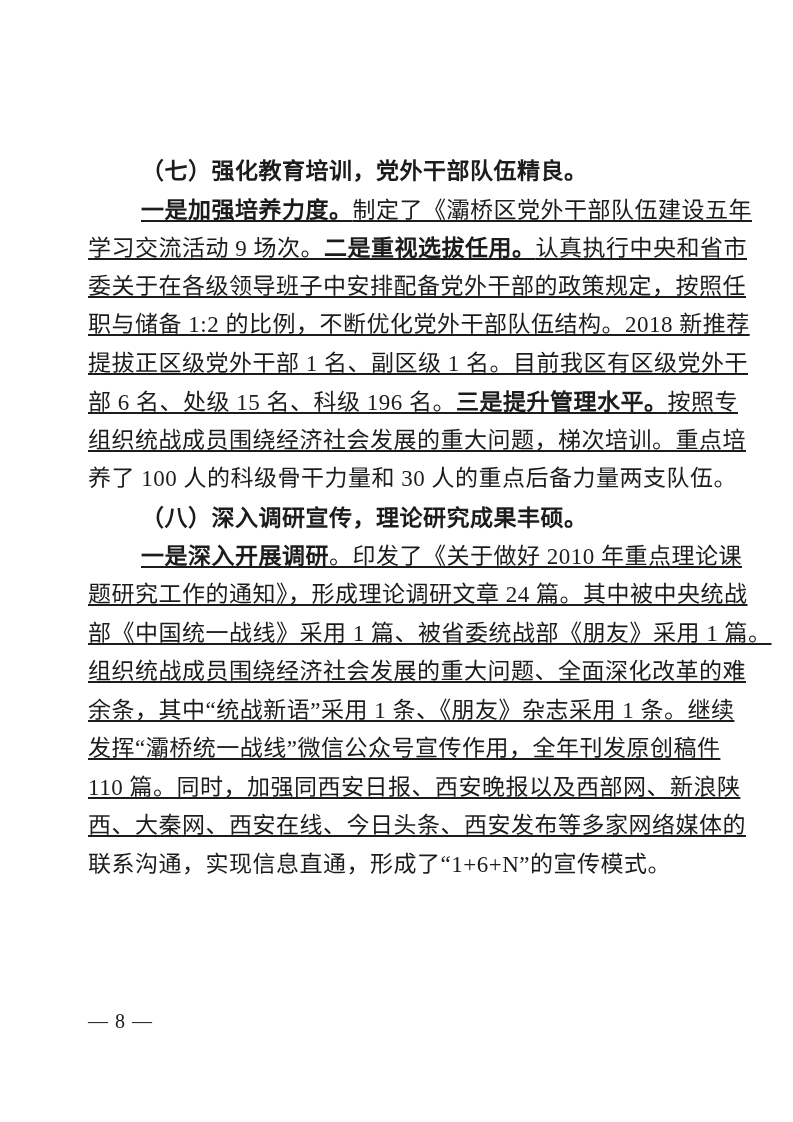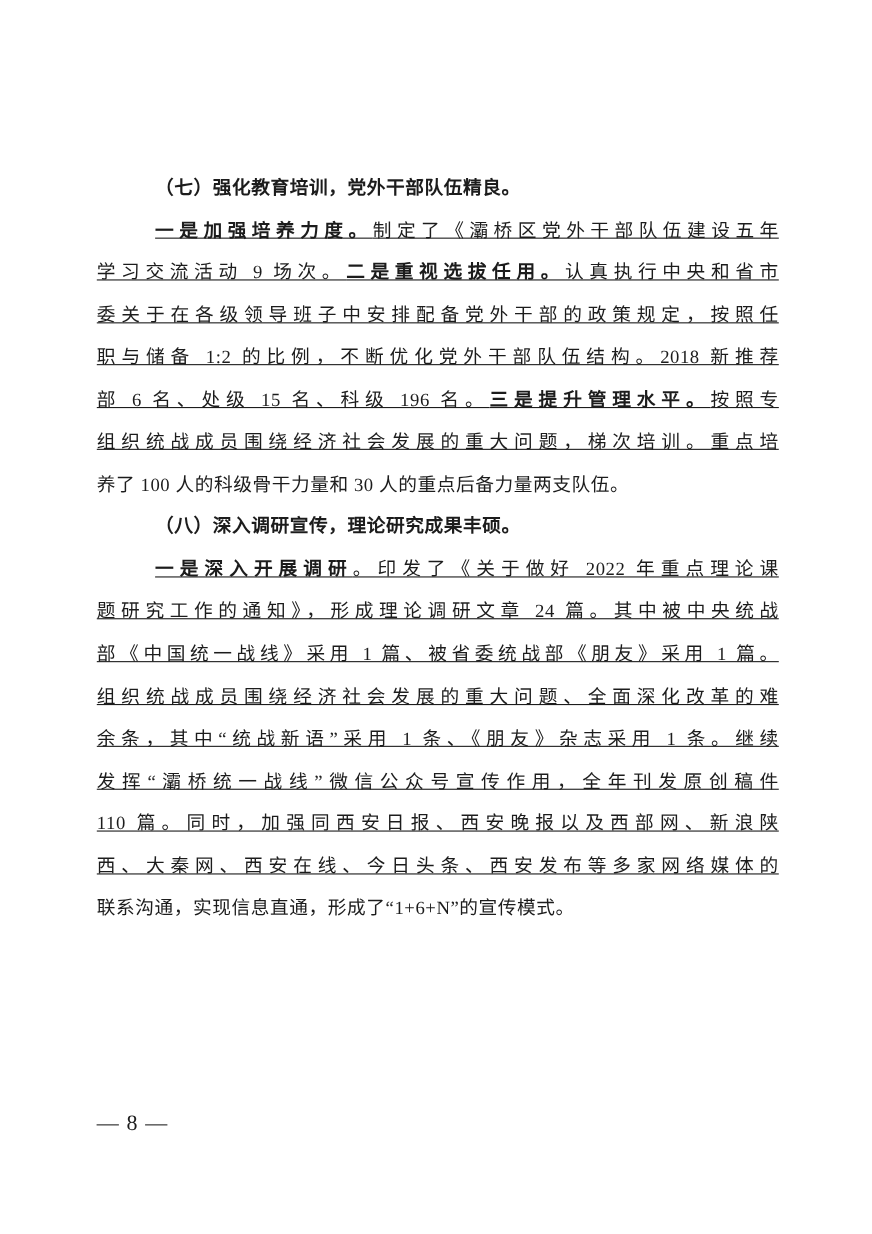--- a/index.html
+++ b/index.html
@@ -16,21 +16,21 @@
     font-family: "Liberation Serif", "DejaVu Serif", serif;
     overflow: hidden;
   }
   .content {
     position: absolute;
     left: 88px;
     top: 152px;
     width: 620px;
   }
   .line {
-    font-size: 17px;
+    font-size: 23px;
     line-height: 38.55px;
     height: 38.55px;
     white-space: nowrap;
     text-align: justify;
     text-align-last: left;
     letter-spacing: 0.5px;
   }
   .line.fill {
     text-align-last: justify;
     text-decoration: underline;
@@ -56,25 +56,26 @@
 </head>
 <body>
 
 <div class="page">
   <main class="content" id="doc-lines">
       <div class="line heading indent"><span class="seg bold">（七）强化教育培训，党外干部队伍精良。</span></div>
       <div class="line indent fill"><span class="seg bold">一是加强培养力度。</span><span class="seg">制定了《灞桥区党外干部队伍建设五年</span></div>
       <div class="line fill"><span class="seg">学习交流活动 9 场次。</span><span class="seg bold">二是重视选拔任用。</span><span class="seg">认真执行中央和省市</span></div>
       <div class="line fill"><span class="seg">委关于在各级领导班子中安排配备党外干部的政策规定，按照任</span></div>
       <div class="line fill"><span class="seg">职与储备 1:2 的比例，不断优化党外干部队伍结构。2018 新推荐</span></div>
+      <div class="line fill"><span class="seg">提拔正区级党外干部 1 名、副区级 1 名。目前我区有区级党外干</span></div>
       <div class="line fill"><span class="seg">部 6 名、处级 15 名、科级 196 名。</span><span class="seg bold">三是提升管理水平。</span><span class="seg">按照专</span></div>
       <div class="line fill"><span class="seg">组织统战成员围绕经济社会发展的重大问题，梯次培训。重点培</span></div>
       <div class="line"><span class="seg">养了 100 人的科级骨干力量和 30 人的重点后备力量两支队伍。</span></div>
       <div class="line heading indent"><span class="seg bold">（八）深入调研宣传，理论研究成果丰硕。</span></div>
-      <div class="line indent fill"><span class="seg bold">一是深入开展调研</span><span class="seg">。印发了《关于做好 2022 年重点理论课</span></div>
+      <div class="line indent fill"><span class="seg bold">一是深入开展调研</span><span class="seg">。印发了《关于做好 2010 年重点理论课</span></div>
       <div class="line fill"><span class="seg">题研究工作的通知》，形成理论调研文章 24 篇。其中被中央统战</span></div>
       <div class="line fill"><span class="seg">部《中国统一战线》采用 1 篇、被省委统战部《朋友》采用 1 篇。</span></div>
       <div class="line fill"><span class="seg">组织统战成员围绕经济社会发展的重大问题、全面深化改革的难</span></div>
       <div class="line fill"><span class="seg">余条，其中“统战新语”采用 1 条、《朋友》杂志采用 1 条。继续</span></div>
       <div class="line fill"><span class="seg">发挥“灞桥统一战线”微信公众号宣传作用，全年刊发原创稿件</span></div>
       <div class="line fill"><span class="seg">110 篇。同时，加强同西安日报、西安晚报以及西部网、新浪陕</span></div>
       <div class="line fill"><span class="seg">西、大秦网、西安在线、今日头条、西安发布等多家网络媒体的</span></div>
       <div class="line"><span class="seg">联系沟通，实现信息直通，形成了“1+6+N”的宣传模式。</span></div>
     </main>
   <div class="footer">— 8 —</div>

